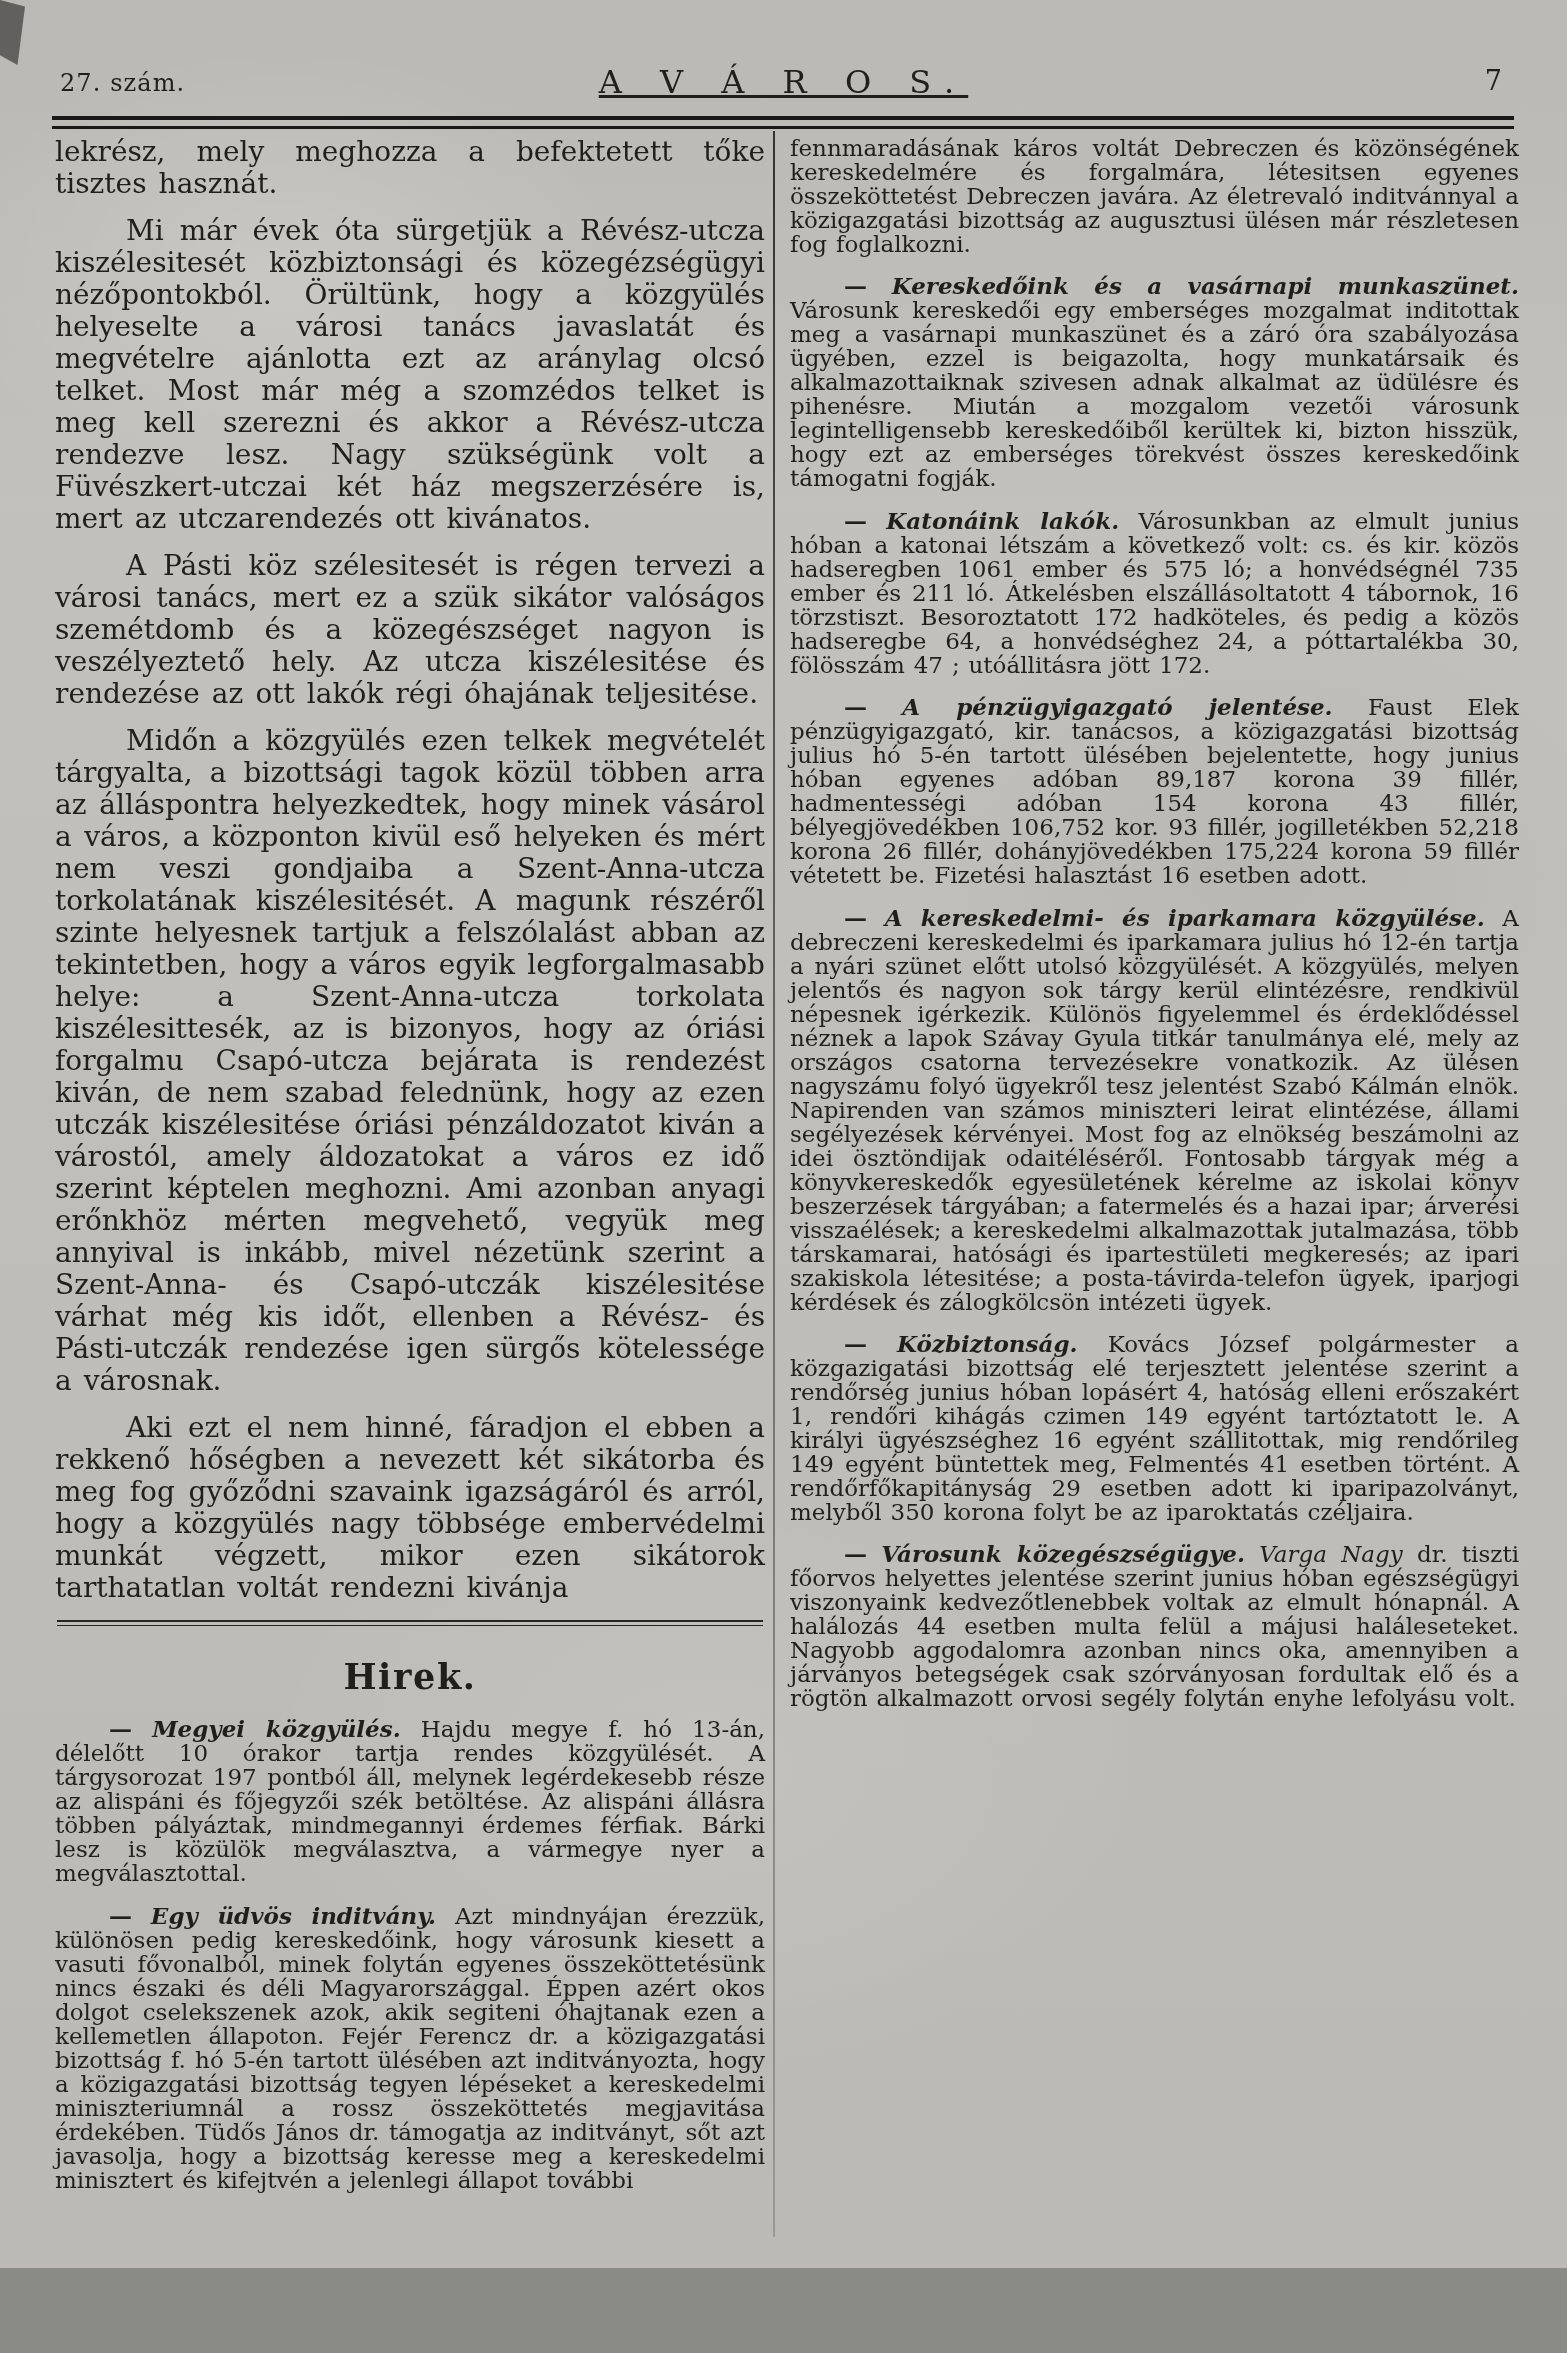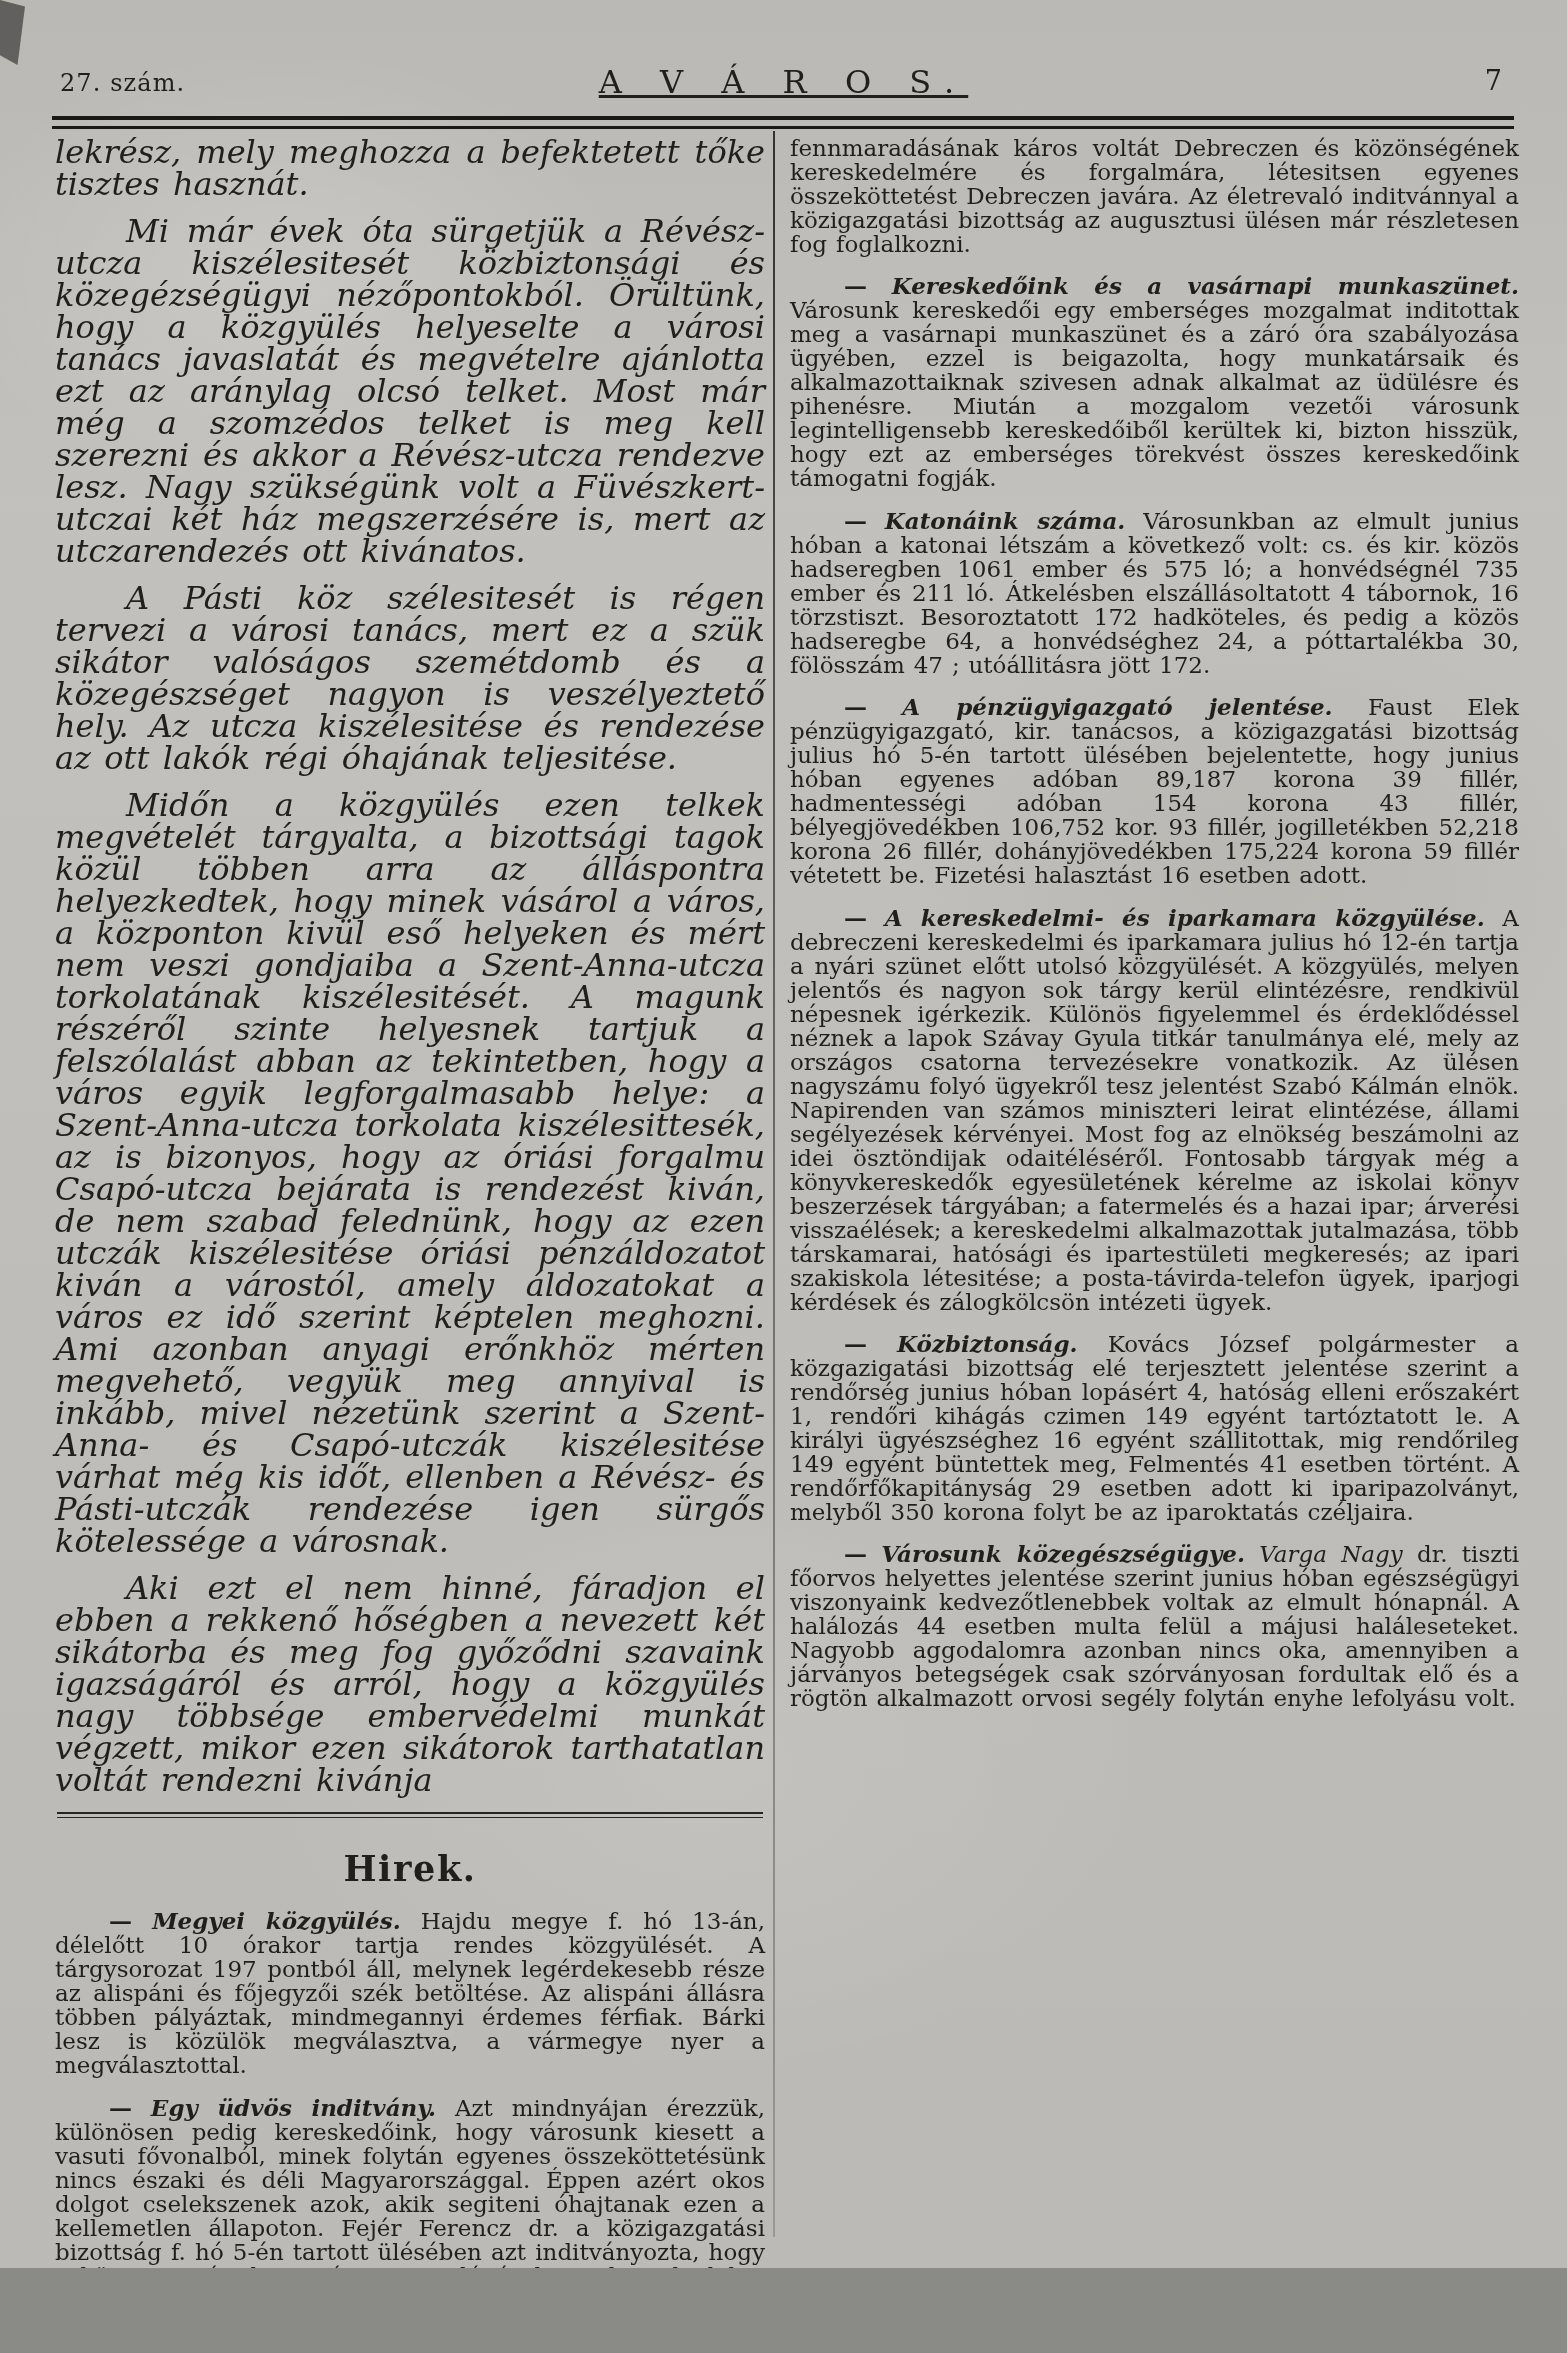--- a/index.html
+++ b/index.html
@@ -18,21 +18,21 @@
   .header-issue{position:absolute;left:60px;top:69px;font-size:24px;letter-spacing:1.1px;}
   .masthead{position:absolute;left:0;right:0;top:63px;text-align:center;font-size:32px;letter-spacing:14px;text-decoration:underline;}
   .page-number{position:absolute;right:65px;top:65px;font-size:27px;}
   .head-rule{position:absolute;left:52px;right:53px;top:116px;height:6px;
     border-top:4.3px solid #1a1917;border-bottom:3.2px solid #1a1917;}
   .col-divider{position:absolute;left:773px;top:131px;bottom:31px;width:1.6px;
     background:linear-gradient(180deg,#34322e, rgba(52,50,46,.55) 55%, rgba(52,50,46,.25));}
   .col{position:absolute;top:136px;text-align:justify;}
   .col-left{left:55px;width:710px;}
   .col-right{left:790px;width:729px;}
-  .lead{font-style:italic;font-size:32px;line-height:32px;margin:0 0 15px;text-indent:71px;
+  .lead{font-size:28px;line-height:32px;margin:0 0 15px;text-indent:71px;
     word-spacing:3.2px;}
   .lead.noindent{text-indent:0;}
   .news{font-size:23px;line-height:24px;margin:0 0 18.4px;text-indent:54px;word-spacing:1.6px;}
   .news:last-child{margin-bottom:0;}
   .news-title{font-weight:700;font-style:italic;}
   .news-dash{font-weight:700;}
   .cont{text-indent:0;}
   .section-rule{margin:16px 2.2px 0;height:3.2px;border-top:2.2px solid #26251f;border-bottom:1.6px solid #26251f;}
   .section-title{text-align:center;font-size:35px;font-weight:700;font-style:normal;
     letter-spacing:1.6px;margin:30px 0 20px;}
@@ -77,21 +77,21 @@
   <section class="col col-right">
     <p class="news cont">fennmaradásának káros voltát Debreczen és közönségének kereskedelmére és forgalmára, létesitsen egyenes összeköttetést Debreczen javára. Az életrevaló inditvánnyal a közigazgatási bizottság az augusztusi ülésen már részletesen fog foglalkozni.</p>
 
     <p class="news">
       <span class="news-dash">—</span>
       <b class="news-title">Kereskedőink és a vasárnapi munkaszünet.</b>
       <span>Városunk kereskedői egy emberséges mozgalmat inditottak meg a vasárnapi munkaszünet és a záró óra szabályozása ügyében, ezzel is beigazolta, hogy munkatársaik és alkalmazottaiknak szivesen adnak alkalmat az üdülésre és pihenésre. Miután a mozgalom vezetői városunk legintelligensebb kereskedőiből kerültek ki, bizton hisszük, hogy ezt az emberséges törekvést összes kereskedőink támogatni fogják.</span>
     </p>
     <p class="news">
       <span class="news-dash">—</span>
-      <b class="news-title">Katonáink száma.</b>
+      <b class="news-title">Katonáink lakók.</b>
       <span>Városunkban az elmult junius hóban a katonai létszám a következő volt: cs. és kir. közös hadseregben 1061 ember és 575 ló; a honvédségnél 735 ember és 211 ló. Átkelésben elszállásoltatott 4 tábornok, 16 törzstiszt. Besoroztatott 172 hadköteles, és pedig a közös hadseregbe 64, a honvédséghez 24, a póttartalékba 30, fölösszám 47 ; utóállitásra jött 172.</span>
     </p>
     <p class="news">
       <span class="news-dash">—</span>
       <b class="news-title">A pénzügyigazgató jelentése.</b>
       <span>Faust Elek pénzügyigazgató, kir. tanácsos, a közigazgatási bizottság julius hó 5-én tartott ülésében bejelentette, hogy junius hóban egyenes adóban 89,187 korona 39 fillér, hadmentességi adóban 154 korona 43 fillér, bélyegjövedékben 106,752 kor. 93 fillér, jogilletékben 52,218 korona 26 fillér, dohányjövedékben 175,224 korona 59 fillér vétetett be. Fizetési halasztást 16 esetben adott.</span>
     </p>
     <p class="news">
       <span class="news-dash">—</span>
       <b class="news-title">A kereskedelmi- és iparkamara közgyülése.</b>

